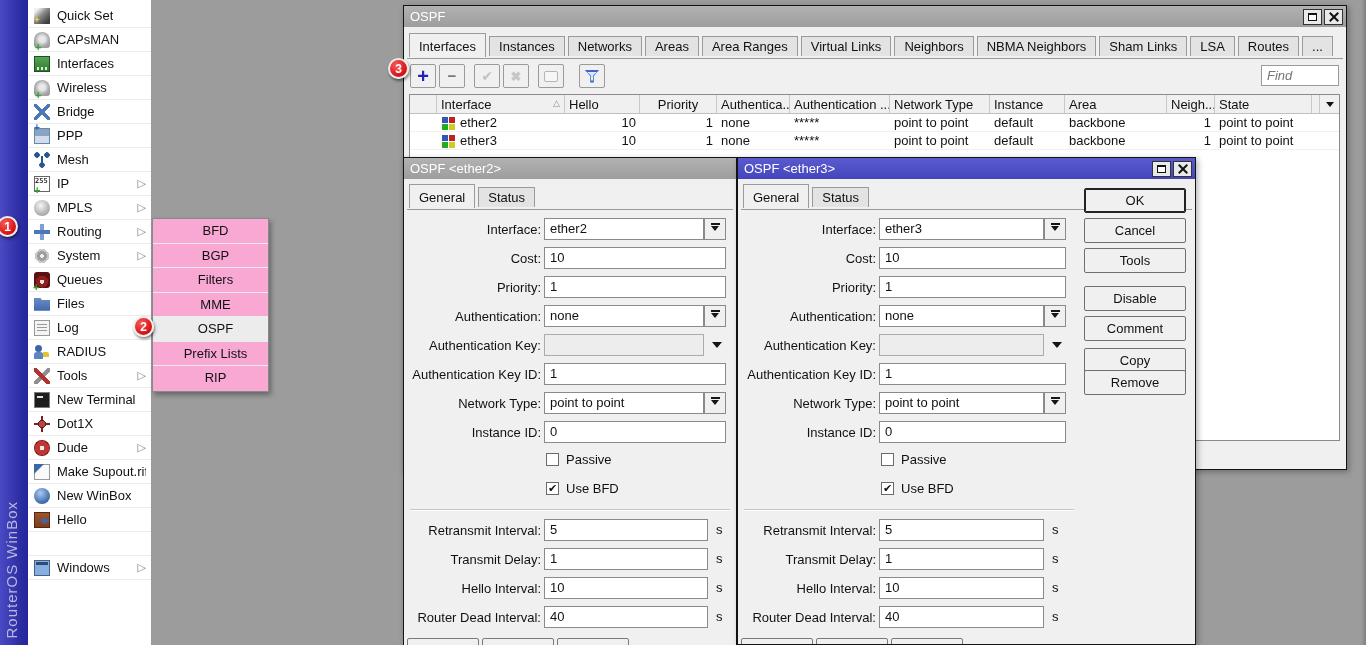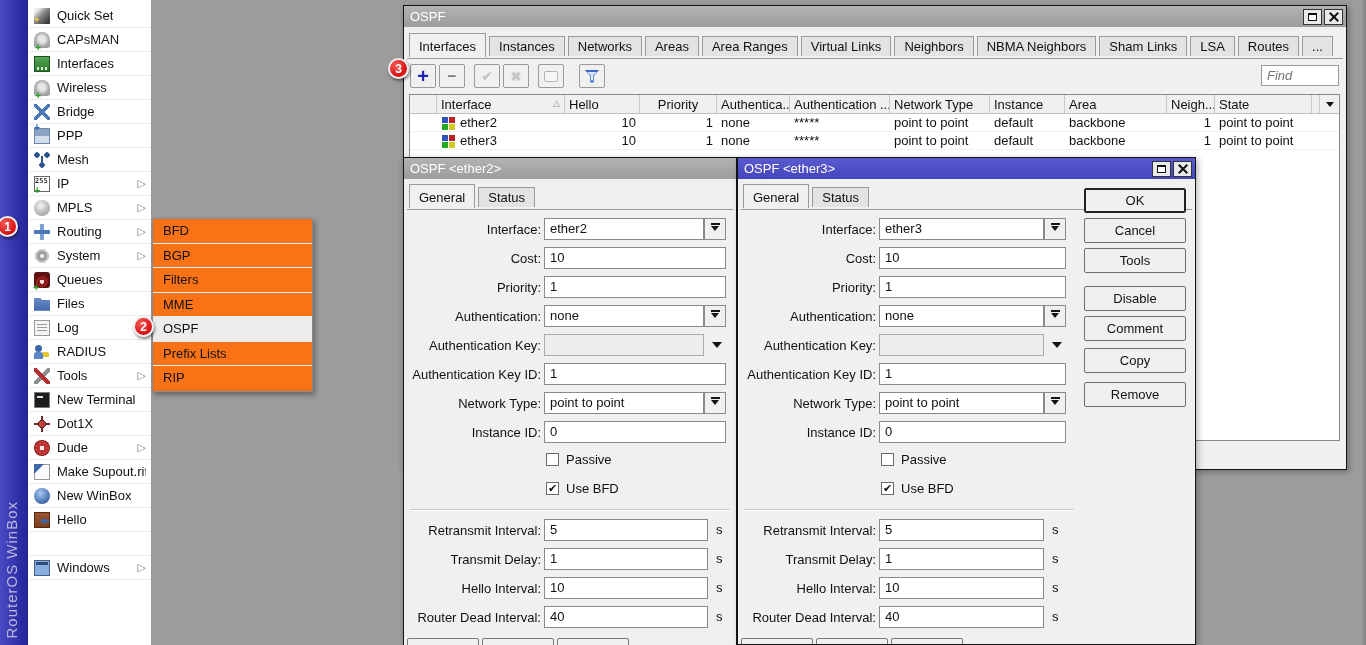--- a/index.html
+++ b/index.html
@@ -68,22 +68,22 @@
 .i-supout::after{content:"";position:absolute;left:-1px;top:-1px;width:0;height:0;border:5px solid rgba(0,0,0,0);
   border-left-color:#3c66a8;border-top-color:#3c66a8;}
 .i-winbox{background:radial-gradient(circle at 40% 32%,#a9c9f2,#3c66a8 72%);border-radius:50%;}
 .i-exit{background:linear-gradient(#9a5530,#7c3f1f);border:1px solid #57280e;}
 .i-exit::after{content:"";position:absolute;right:0;top:5px;width:9px;height:7px;background:#3c66a8;
   clip-path:polygon(0 50%,55% 0,55% 30%,100% 30%,100% 70%,55% 70%,55% 100%);}
 .i-windows{background:#86aede;border:1px solid #44608a;}
 .i-windows::after{content:"";position:absolute;left:1px;top:1px;right:1px;height:3px;background:#2f4a74;}
 
 
-.submenu{position:absolute;left:152px;top:218px;width:161px;background:#f97316;border:1px solid #8a8a8a;
-  box-shadow:2px 3px 5px rgba(0,0,0,.35);z-index:6;}
+.submenu{position:absolute;left:152px;top:218px;width:117px;background:#f9a8d4;border:1px solid #8a8a8a;
+  box-shadow:2px 3px 5px rgba(0,0,0,.35);z-index:6;text-align:center;}
 .submenu-item{height:24.5px;line-height:24.5px;padding-left:10px;border-bottom:1px solid #ececec;cursor:default;}
 .submenu-item:last-child{border-bottom:none;}
 .submenu-item.hl{background:#ececec;}
 
 
 .window{position:absolute;background:#f0f0f0;border:1px solid #141414;box-shadow:2px 2px 6px rgba(0,0,0,.3);overflow:hidden;}
 .titlebar{height:21px;display:flex;align-items:center;padding:0 3px 0 6px;color:#fff;}
 .titlebar.inactive{background:linear-gradient(#b2b2b2,#9d9d9d);}
 .titlebar.active{background:linear-gradient(#5b5bd0,#4444bc);}
 .tbb{margin-left:auto;display:flex;gap:2px;}
@@ -543,21 +543,21 @@
         <span class="unit" style="left: 314px; top: 448px;">s</span>
         <div class="stub" style="left: 3px; top: 480px;"></div>
         <div class="stub" style="left: 78px; top: 480px;"></div>
         <div class="stub" style="left: 153px; top: 480px;"></div>
         <div class="btn default" style="top: 30px;">OK</div>
         <div class="btn" style="top: 60px;">Cancel</div>
         <div class="btn" style="top: 90px;">Tools</div>
         <div class="btn" style="top: 128px;">Disable</div>
         <div class="btn" style="top: 158px;">Comment</div>
         <div class="btn" style="top: 190px;">Copy</div>
-        <div class="btn" style="top: 224px;">Remove</div>
+        <div class="btn" style="top: 212px;">Remove</div>
       </div>
     </div>
   <div id="annotations">
       <div class="ann" style="left: -3px; top: 216px;">1</div>
       <div class="ann" style="left: 133px; top: 316px;">2</div>
       <div class="ann" style="left: 388px; top: 58px;">3</div>
       <div class="ann" style="left: 461px; top: 215px;">4</div>
       <div class="ann" style="left: 421px; top: 389px;">5</div>
       <div class="ann" style="left: 1057px; top: 187px;">6</div>
     </div>

